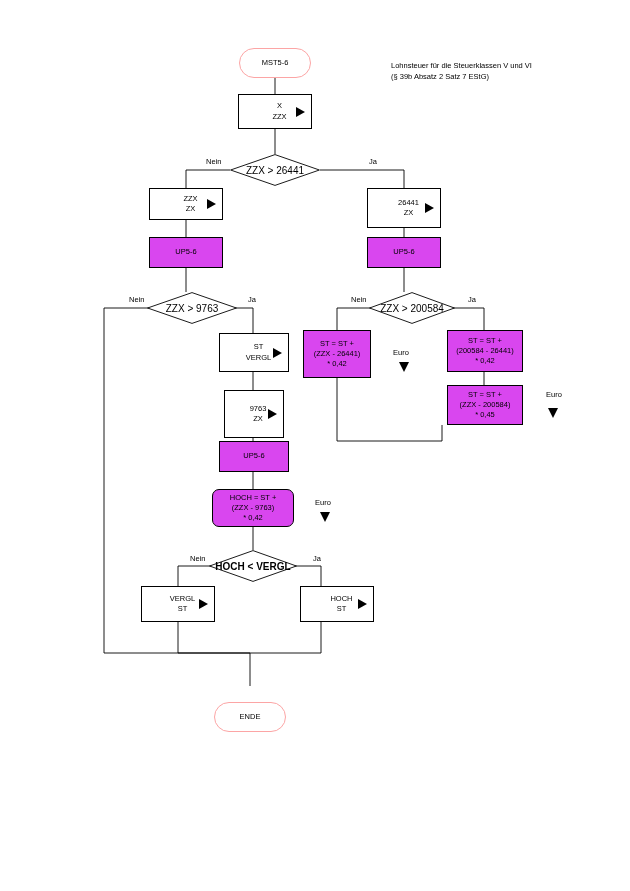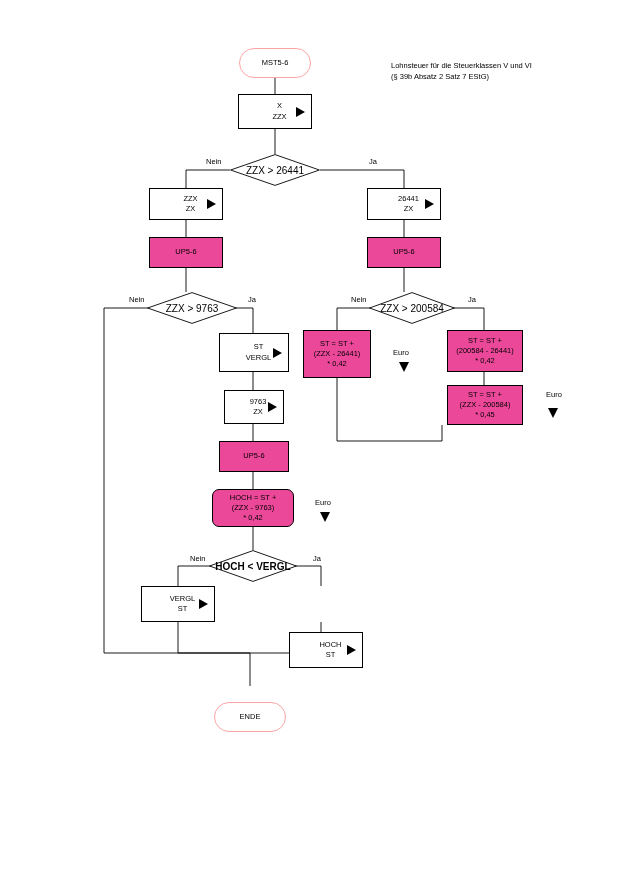--- a/index.html
+++ b/index.html
@@ -33,21 +33,21 @@
     line-height: 1.35;
     color: #000;
   }
   .terminator {
     border: 1px solid #fca5a5;
     border-radius: 20px;
     background: #fff;
   }
   .process {
     border: 1px solid #000;
-    background: #ec4899;
+    background: #d946ef;
   }
   .process-lines {
     white-space: pre-line;
   }
   
   .assign {
     border: 1px solid #000;
     background: #fff;
     display: flex;
     align-items: center;
@@ -212,21 +212,21 @@
   </div>
   <div class="edge-label" style="left:194px; top:157px;">Nein</div>
   <div class="edge-label" style="left:357px; top:157px;">Ja</div>
 
   <div class="node assign" style="left:149px; top:188px; width:74px; height:32px;">
     <span class="txt">ZZX
 ZX</span>
     <span class="arrow"></span>
   </div>
 
-  <div class="node assign" style="left:367px; top:188px; width:74px; height:32px;">
+  <div class="node assign" style="left:367px; top:188px; width:74px; height:40px;">
     <span class="txt">26441
 ZX</span>
     <span class="arrow"></span>
   </div>
 
   <div class="node process" style="left:149px; top:237px; width:74px; height:31px;">
     <span>UP5-6</span>
   </div>
 
   <div class="node process" style="left:367px; top:237px; width:74px; height:31px;">
@@ -272,21 +272,21 @@
   </div>
 
   <div class="node process" style="left:447px; top:385px; width:76px; height:40px;">
     <span class="process-lines">ST = ST +
 (ZZX - 200584)
 * 0,45</span>
   </div>
   <div class="edge-label" style="left:534px; top:390px;">Euro</div>
   <div class="euro-arrow" style="left:548px; top:408px;"></div>
 
-  <div class="node assign" style="left:224px; top:390px; width:60px; height:34px;padding-left:8px;">
+  <div class="node assign" style="left:224px; top:390px; width:60px; height:48px;padding-left:8px;">
     <span class="txt">9763
 ZX</span>
     <span class="arrow"></span>
   </div>
 
   <div class="node process" style="left:219px; top:441px; width:70px; height:31px;">
     <span>UP5-6</span>
   </div>
 
   <div class="node process" style="left:212px; top:489px; width:82px; height:38px;border-radius:7px;">
@@ -305,21 +305,21 @@
   </div>
   <div class="edge-label" style="left:178px; top:554px;">Nein</div>
   <div class="edge-label" style="left:301px; top:554px;">Ja</div>
 
   <div class="node assign" style="left:141px; top:586px; width:74px; height:36px;">
     <span class="txt">VERGL
 ST</span>
     <span class="arrow"></span>
   </div>
 
-  <div class="node assign" style="left:289px; top:586px; width:74px; height:36px;margin-top:46px;">
+  <div class="node assign" style="left:300px; top:586px; width:74px; height:36px;">
     <span class="txt">HOCH
 ST</span>
     <span class="arrow"></span>
   </div>
 
   <div class="node terminator" style="left:214px; top:702px; width:72px; height:30px;">
     <span>ENDE</span>
   </div>
 </div>
 

